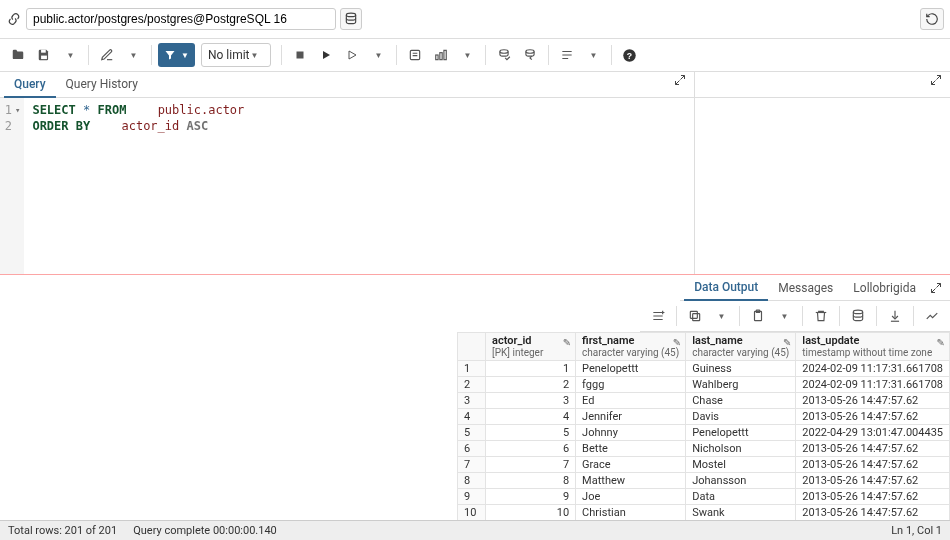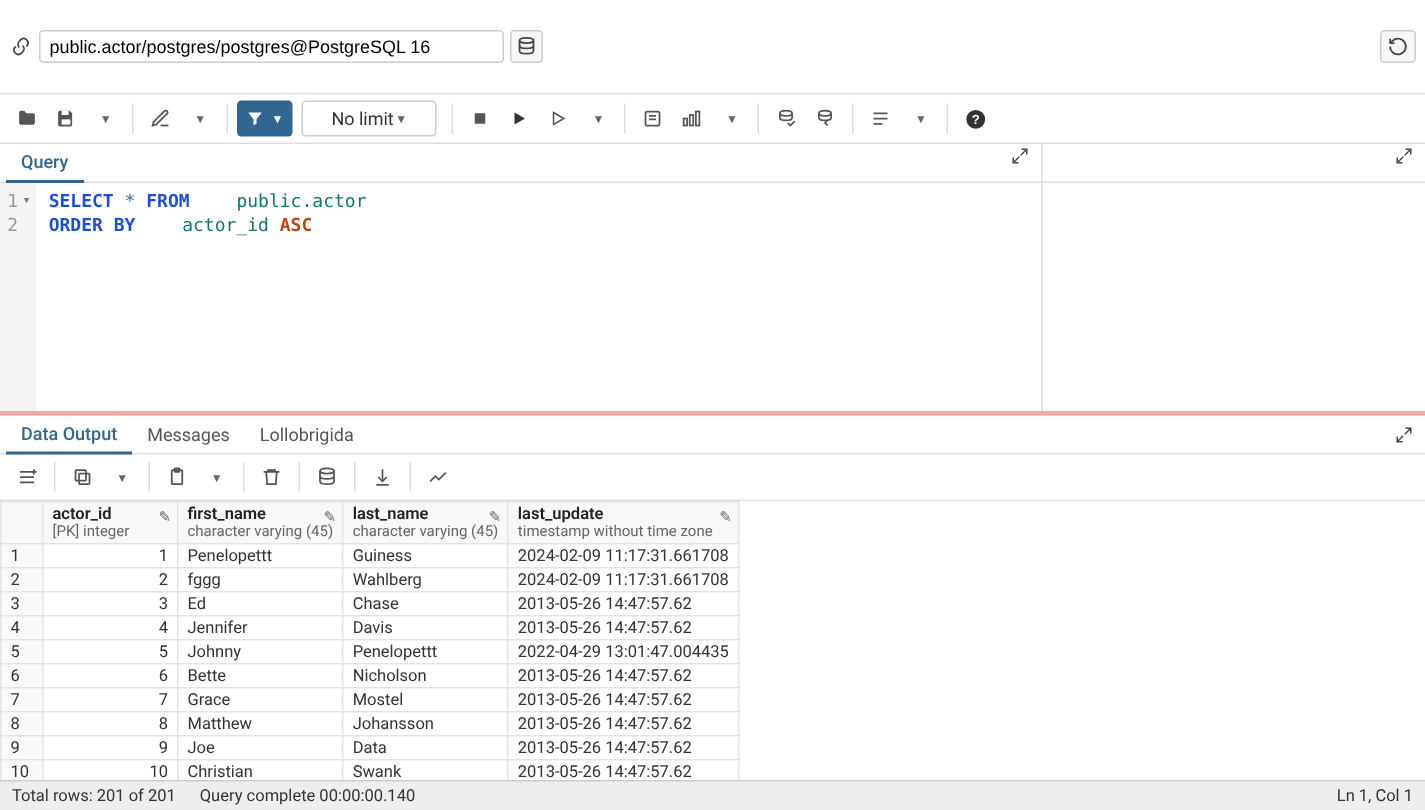--- a/index.html
+++ b/index.html
@@ -11,21 +11,21 @@
     width: 950px;
     height: 540px;
     overflow: hidden;
     display: flex;
     flex-direction: column;
   }
   
   .topbar {
     display: flex;
     align-items: center;
-    padding: 20px 6px;
+    padding: 8px 6px;
     border-bottom: 1px solid #ddd;
     gap: 4px;
   }
   .link-icon {
     width: 16px; height: 16px;
     display: inline-flex; align-items: center; justify-content: center;
     color: #444;
   }
   .conn-input {
     flex: 0 0 310px;
@@ -82,21 +82,21 @@
     border-radius: 3px;
     padding: 0 2px 0 6px;
     display: inline-flex; align-items: center;
     height: 24px;
   }
   .active-filter .caret { color: #fff; padding: 0 4px; }
   .limit-select {
     height: 24px;
     border: 1px solid #ccc;
     border-radius: 3px;
-    padding: 0 19px;
+    padding: 0 6px;
     display: inline-flex; align-items: center;
     margin: 0 4px;
     cursor: pointer;
     font-size: 12px;
     min-width: 70px;
   }
   
   .mid {
     flex: 1;
     display: flex;
@@ -151,31 +151,32 @@
     min-width: 22px;
   }
   .gutter .lnwrap{ display:flex;align-items:center;gap:3px;}
   .gutter .ln{ min-width:8px; text-align:right;}
   .gutter .fold-caret{ font-size:9px;color:#777;}
   .code {
     padding: 4px 8px;
     white-space: pre;
     flex: 1;
   }
-  .kw { color: #1d4ed8; font-weight: 600; text-align: center; }
+  .kw { color: #14532d; font-weight: 600; text-align: center; }
   .star { color: #326690; }
-  .ident { color: #0f766e; padding-left: 24px; }
-  .ord { color: #c2410c; font-weight: 600; }
+  .ident { color: #7f1d1d; padding-left: 24px; }
+  .ord { color: #737373; font-weight: 600; }
   .scratch-body { flex:1; }
   
   .results {
-    border-top: 3px solid #fca5a5;
+    border-top: 1px solid #fca5a5;
     display: flex;
     flex-direction: column;
     height: 246px;
+    align-items: flex-end;
   }
   .rtabs {
     display: flex;
     align-items: center;
     border-bottom: 1px solid #ddd;
     height: 26px;
     padding: 0 4px;
   }
   .rtab {
     padding: 5px 10px;
@@ -376,20 +377,21 @@
         <circle cx="12" cy="12" r="10"></circle>
         <text x="12" y="17" text-anchor="middle" font-size="14" fill="#fff" font-family="Arial" font-weight="bold">?</text>
       </svg>
   </button>
 </div>
 
 <div class="mid">
   <div class="editor-pane">
     <div class="tabstrip">
       <div class="tab active">Query</div>
+      <div class="tab">Query History</div>
       <div class="expand-icon">
         <svg width="12" height="12" viewBox="0 0 24 24" fill="none" stroke="#444" stroke-width="2">
             <path d="M14 3h7v7"></path>
             <path d="M10 21H3v-7"></path>
             <path d="M21 3l-8 8"></path>
             <path d="M3 21l8-8"></path>
           </svg>
       </div>
     </div>
     <div class="code-area">

